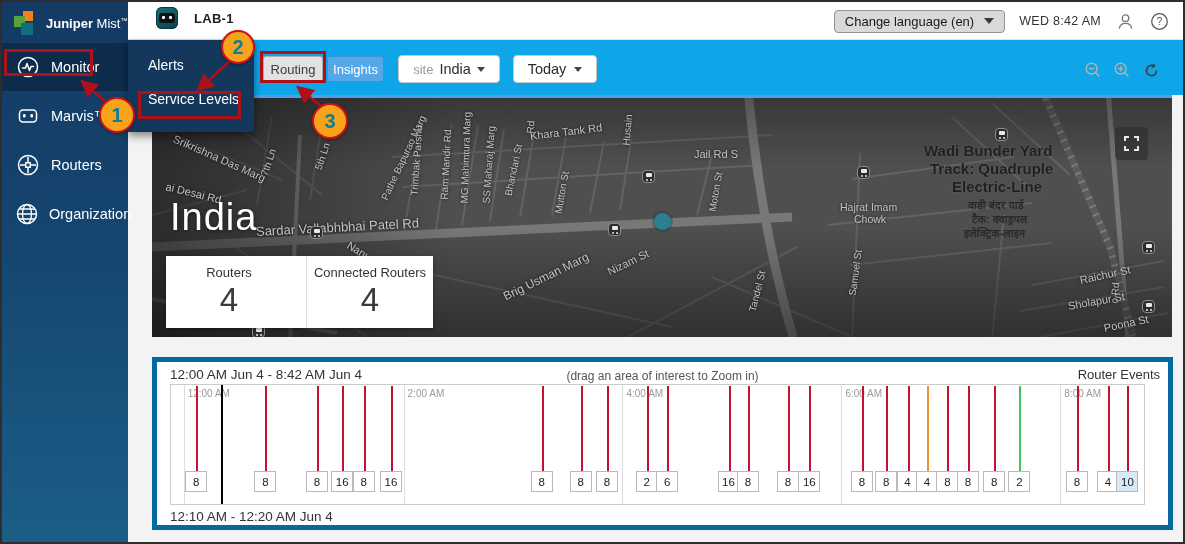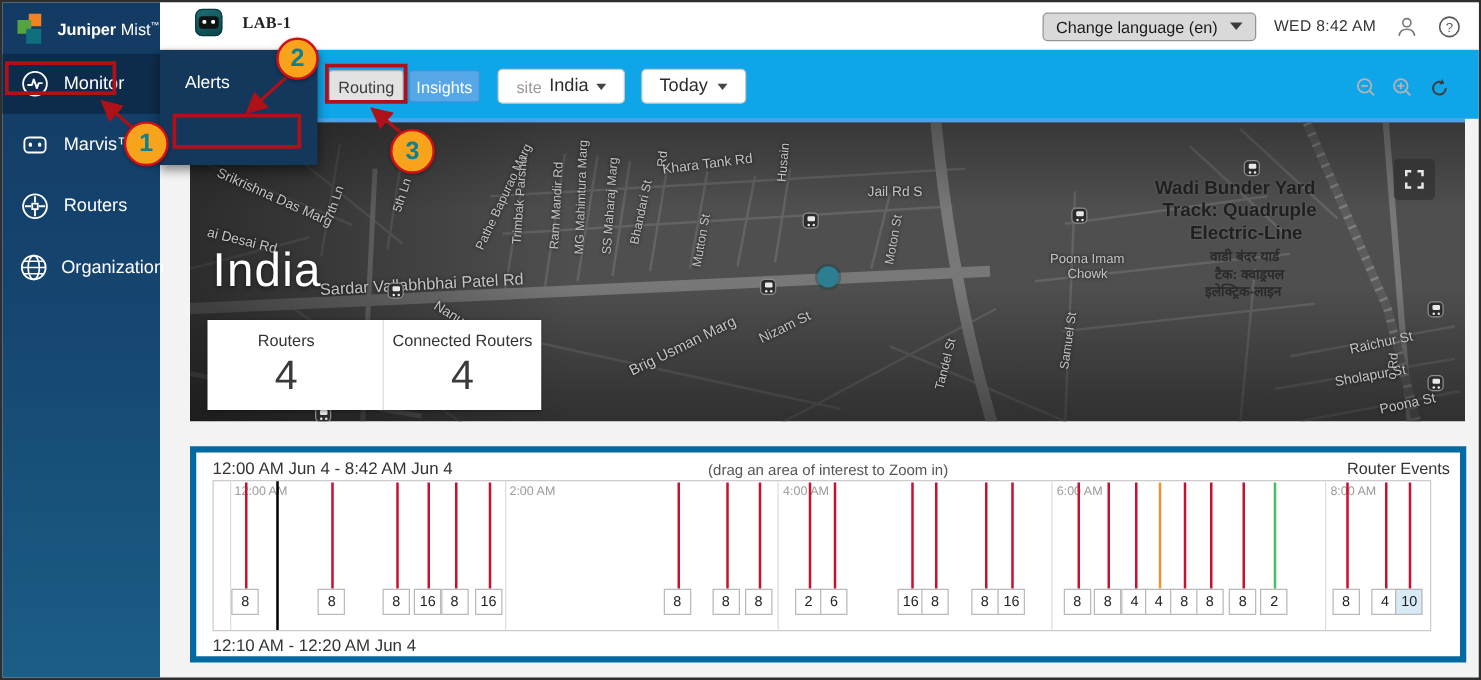--- a/index.html
+++ b/index.html
@@ -6,21 +6,21 @@
   html,body { width:1185px; height:544px; overflow:hidden; }
   body { font-family:"Liberation Sans","DejaVu Sans",sans-serif; background:#f3f3f3; }
   .screen { position:relative; width:1185px; height:544px; background:#f3f3f3; box-shadow:inset 0 0 0 2px #2e2e2e; }
 
   
   .topbar { position:absolute; left:128px; top:2px; right:2px; height:38px; background:#fff; border-bottom:1px solid #e2e2e2; z-index:3; }
   .org-chip { position:absolute; left:28px; top:5px; display:flex; align-items:center; gap:16px; }
   .robot-icon { width:22px; height:22px; border-radius:6px; background:linear-gradient(160deg,#1a7076,#0b4349); position:relative; box-shadow:inset 0 0 0 1px #0a3a40; }
   .robot-icon .face { position:absolute; left:3px; top:6px; width:16px; height:10px; background:#101314; border-radius:3px; }
   .robot-icon .eye { position:absolute; top:3px; width:3px; height:3px; background:#fff; border-radius:1px; }
-  .org-label { font-size:13px; font-weight:bold; color:#222; letter-spacing:.3px;font-family:Liberation Serif, serif; }
+  .org-label { font-size:13px; font-weight:bold; color:#222; letter-spacing:.3px; }
   .topbar-right { position:absolute; right:14px; top:0; height:38px; display:flex; align-items:center; gap:14px; }
   .lang-btn { background:#d9d9d9; border:1px solid #949494; border-radius:4px; padding:3px 10px; font-size:13px; color:#1a1a1a; display:flex; align-items:center; gap:10px; cursor:pointer; }
   .caret { width:0; height:0; border-left:5px solid transparent; border-right:5px solid transparent; border-top:6px solid #3a3a3a; }
   .clock { font-size:12.5px; color:#333; letter-spacing:.3px; }
   .hicon { width:20px; height:20px; display:flex; align-items:center; justify-content:center; cursor:pointer; }
 
   
   .sidebar { position:absolute; left:2px; top:2px; bottom:2px; width:126px; background:linear-gradient(180deg,#133a62 0%,#154570 45%,#1b5e86 100%); z-index:4; }
   .brand { display:flex; align-items:center; gap:8px; padding:9px 0 8px 12px; }
   .logo-squares { position:relative; width:24px; height:24px; }
@@ -213,20 +213,21 @@
             <ellipse cx="12" cy="12" rx="4.5" ry="9.5" fill="none" stroke="#fff" stroke-width="1.3"></ellipse>
             <path d="M2.5 12 L21.5 12 M4 7 L20 7 M4 17 L20 17" stroke="#fff" stroke-width="1.3" fill="none"></path>
           </svg>
       </span>
       <span>Organization</span>
     </div>
   </div>
 
   <div class="flyout">
     <div class="flyout-item">Alerts</div>
+    <div class="flyout-item">Service Levels</div>
   </div>
 
   <div class="map">
     <svg class="roads" width="1020" height="245" viewBox="0 0 1020 245">
       <g stroke="#636363" stroke-width="2" fill="none">
         <path d="M10 35 L130 85"></path>
           <path d="M0 120 L95 95"></path>
           <path d="M80 150 L220 245"></path>
         <path d="M60 10 L170 100"></path>
           <path d="M120 20 L105 110"></path>
@@ -284,21 +285,21 @@
         <span class="map-label" style="left: 378px; top: 30px; font-size: 10px; transform: rotate(-85deg);">Rd</span>
         <span class="map-label" style="left: 378px; top: 32px; font-size: 11px; transform: rotate(-7deg);">Khara Tank Rd</span>
         <span class="map-label" style="left: 406px; top: 110px; font-size: 10px; transform: rotate(-80deg);">Mutton St</span>
         <span class="map-label" style="left: 474px; top: 42px; font-size: 10px; transform: rotate(-85deg);">Husain</span>
         <span class="map-label road" style="left: 104px; top: 126px; font-size: 13px; transform: rotate(-3deg);">Sardar Vallabhbhai Patel Rd</span>
         <span class="map-label" style="left: 352px; top: 192px; font-size: 12px; transform: rotate(-26deg);">Brig Usman Marg</span>
         <span class="map-label" style="left: 456px; top: 168px; font-size: 11px; transform: rotate(-26deg);">Nizam St</span>
         <span class="map-label" style="left: 542px; top: 50px; font-size: 11px;">Jail Rd S</span>
         <span class="map-label" style="left: 700px; top: 192px; font-size: 10px; transform: rotate(-82deg);">Samuel St</span>
         <span class="map-label" style="left: 600px; top: 208px; font-size: 10px; transform: rotate(-76deg);">Tandel St</span>
-        <span class="map-label" style="left: 688px; top: 103px; font-size: 10.5px;">Poona Imam</span>
+        <span class="map-label" style="left: 688px; top: 103px; font-size: 10.5px;">Hajrat Imam</span>
         <span class="map-label" style="left: 702px; top: 115px; font-size: 10.5px;">Chowk</span>
         <span class="map-label dark" style="left: 772px; top: 44px; font-size: 15px;">Wadi Bunder Yard</span>
         <span class="map-label dark" style="left: 778px; top: 62px; font-size: 15px;">Track: Quadruple</span>
         <span class="map-label dark" style="left: 800px; top: 80px; font-size: 15px;">Electric-Line</span>
         <span class="map-label hindi" style="left: 816px; top: 99px; font-size: 11px;">वाडी बंदर यार्ड</span>
         <span class="map-label hindi" style="left: 820px; top: 113px; font-size: 11px;">टैक: क्वाड्रपल</span>
         <span class="map-label hindi" style="left: 812px; top: 127px; font-size: 11px;">इलेक्ट्रिक-लाइन</span>
         <span class="map-label" style="left: 928px; top: 176px; font-size: 11px; transform: rotate(-12deg);">Raichur St</span>
         <span class="map-label" style="left: 916px; top: 202px; font-size: 11px; transform: rotate(-10deg);">Sholapur St</span>
         <span class="map-label" style="left: 952px; top: 224px; font-size: 11px; transform: rotate(-12deg);">Poona St</span>

